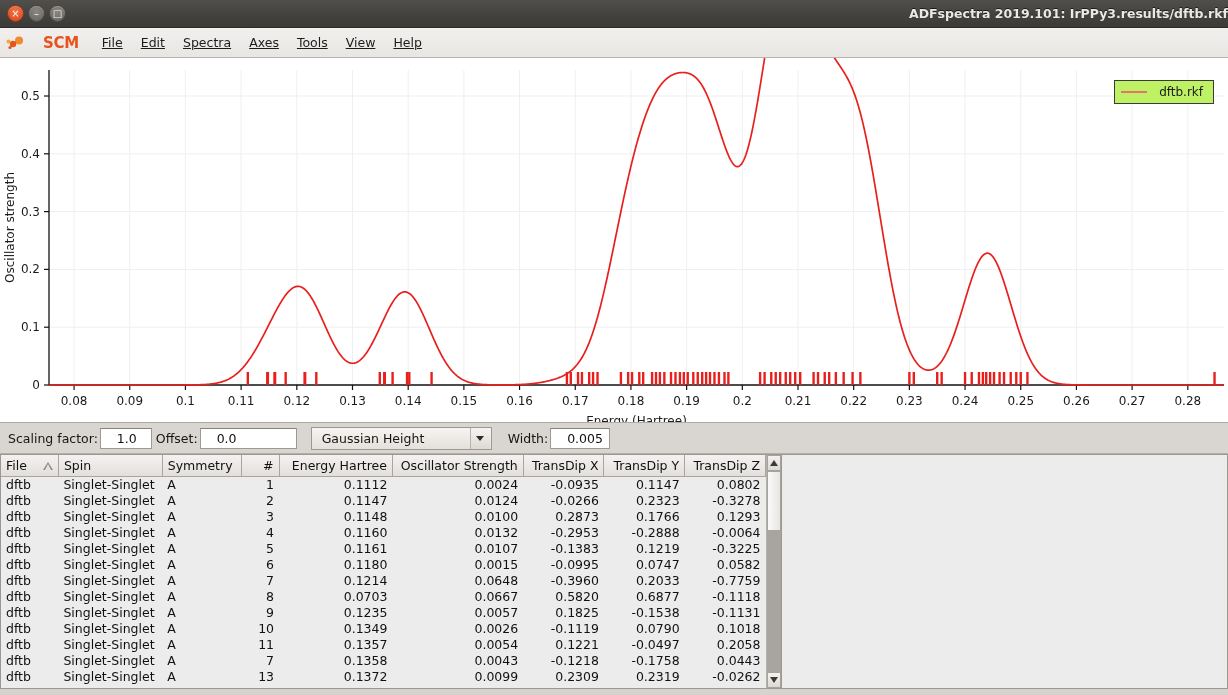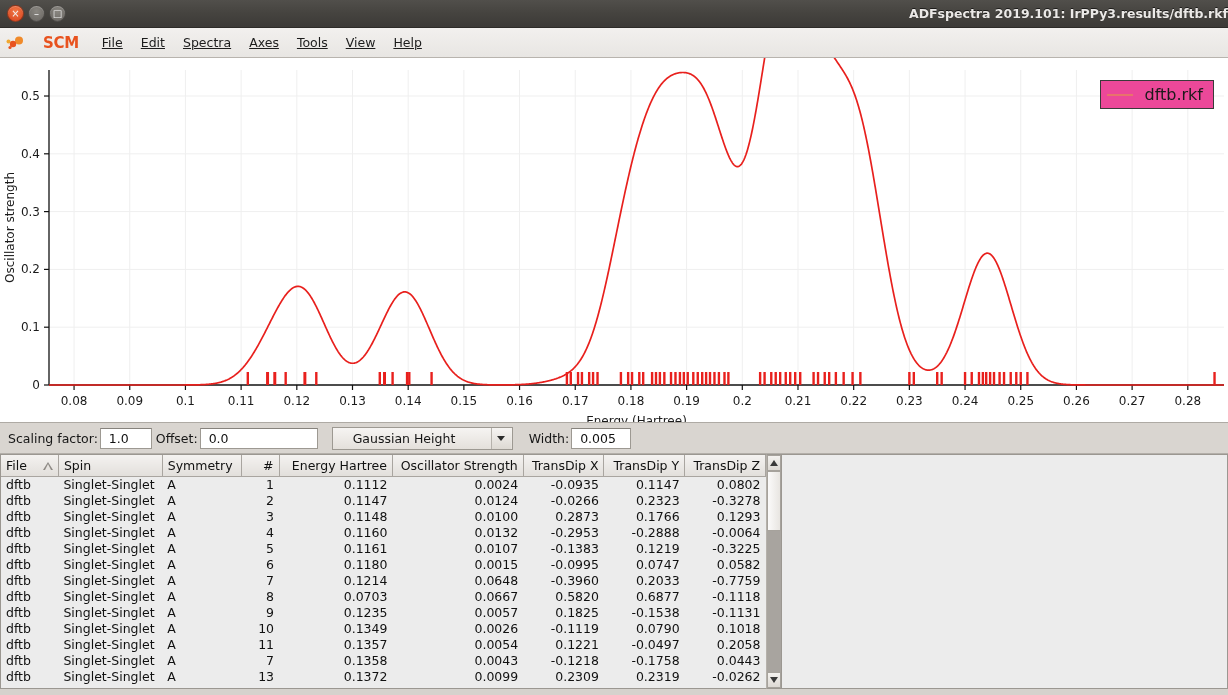--- a/index.html
+++ b/index.html
@@ -59,60 +59,60 @@
   #plotarea {
     position: relative;
     height: 365px;
     background: #ffffff;
     border-bottom: 1px solid #aeaaa4;
     overflow: hidden;
   }
   #plot-svg { display: block; }
   #legend-box {
     position: absolute; right: 14px; top: 22px;
-    background: #ec4899; border: 1px solid #3a3a3a;
+    background: #bef264; border: 1px solid #3a3a3a;
     padding: 4px 10px 4px 6px;
     display: flex; align-items: center; gap: 12px;
-    font-size: 16px; color: #1a1a1a;
+    font-size: 12px; color: #1a1a1a;
   }
   #legend-swatch { width: 26px; height: 0; border-top: 2px solid #e8736c; display: block; }
 
   
   #controlbar {
     height: 31px;
     background: #d9d5d0;
     display: flex; align-items: center;
     padding: 0 4px;
     gap: 0px;
     border-bottom: 1px solid #b3afa9;
     font-size: 12.5px; color: #161616;
   }
   .ctl-label { padding: 0 2px 0 4px; white-space: nowrap; }
   .txtfield {
     background: #ffffff;
     border: 1px solid #9d9992;
     border-top-color: #86827c;
     height: 21px; line-height: 19px;
-    padding: 0 8px;
+    padding: 0 16px;
     font-size: 12.5px; color: #111;
     display: inline-block;
     overflow: hidden; white-space: nowrap;
   }
   #scaling-input { width: 52px; }
-  #offset-input  { width: 118px; }
+  #offset-input  { width: 97px; }
   #width-input   { width: 60px; }
   #combo {
     margin-left: 14px; margin-right: 12px;
     height: 23px; width: 181px;
     background: linear-gradient(to bottom, #f6f4f2, #e4e0db);
     border: 1px solid #9d9992;
     display: flex; align-items: center; justify-content: space-between;
     cursor: pointer;
   }
-  #combo-text { padding-left: 20px; font-size: 12.5px; color: #151515; }
+  #combo-text { padding-left: 10px; font-size: 12.5px; color: #151515; }
   #combo-arrow {
     width: 20px; height: 21px; margin-right: 1px;
     background: linear-gradient(to bottom, #f6f4f2, #ddd9d3);
     border-left: 1px solid #b6b2ac;
     display: flex; align-items: center; justify-content: center;
   }
   .caret-down {
     width: 0; height: 0;
     border-left: 4px solid transparent;
     border-right: 4px solid transparent;

